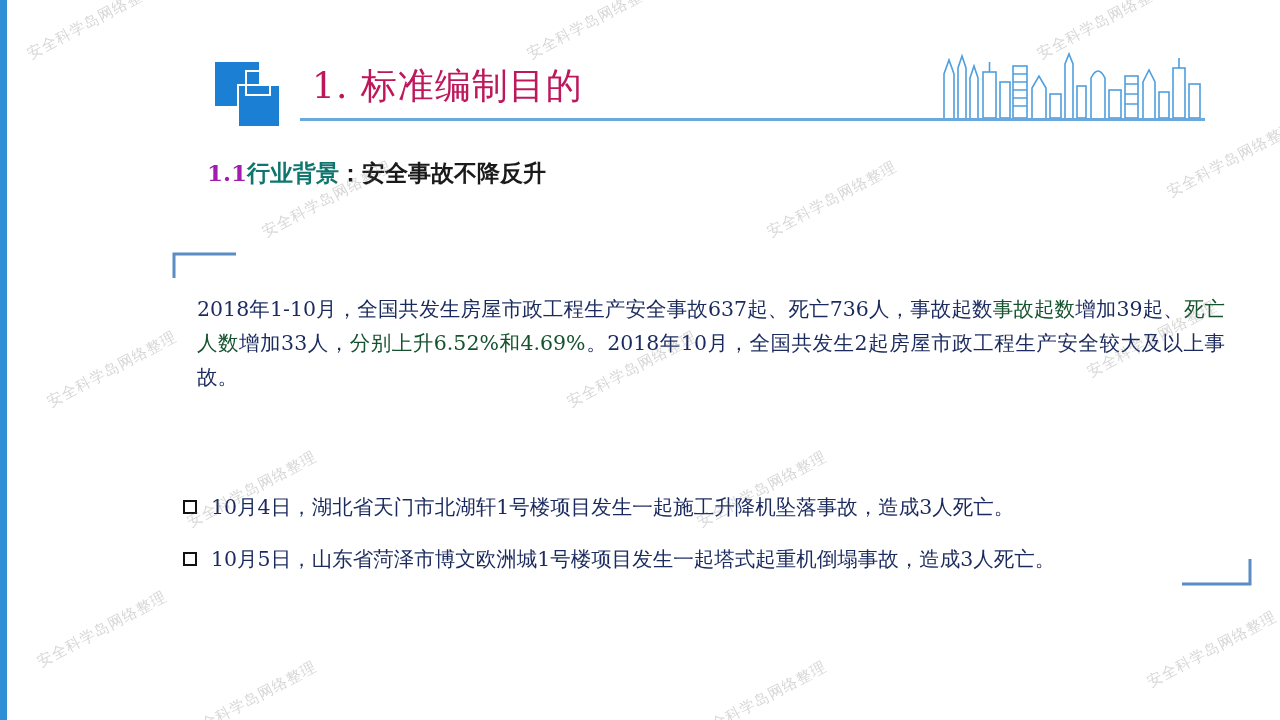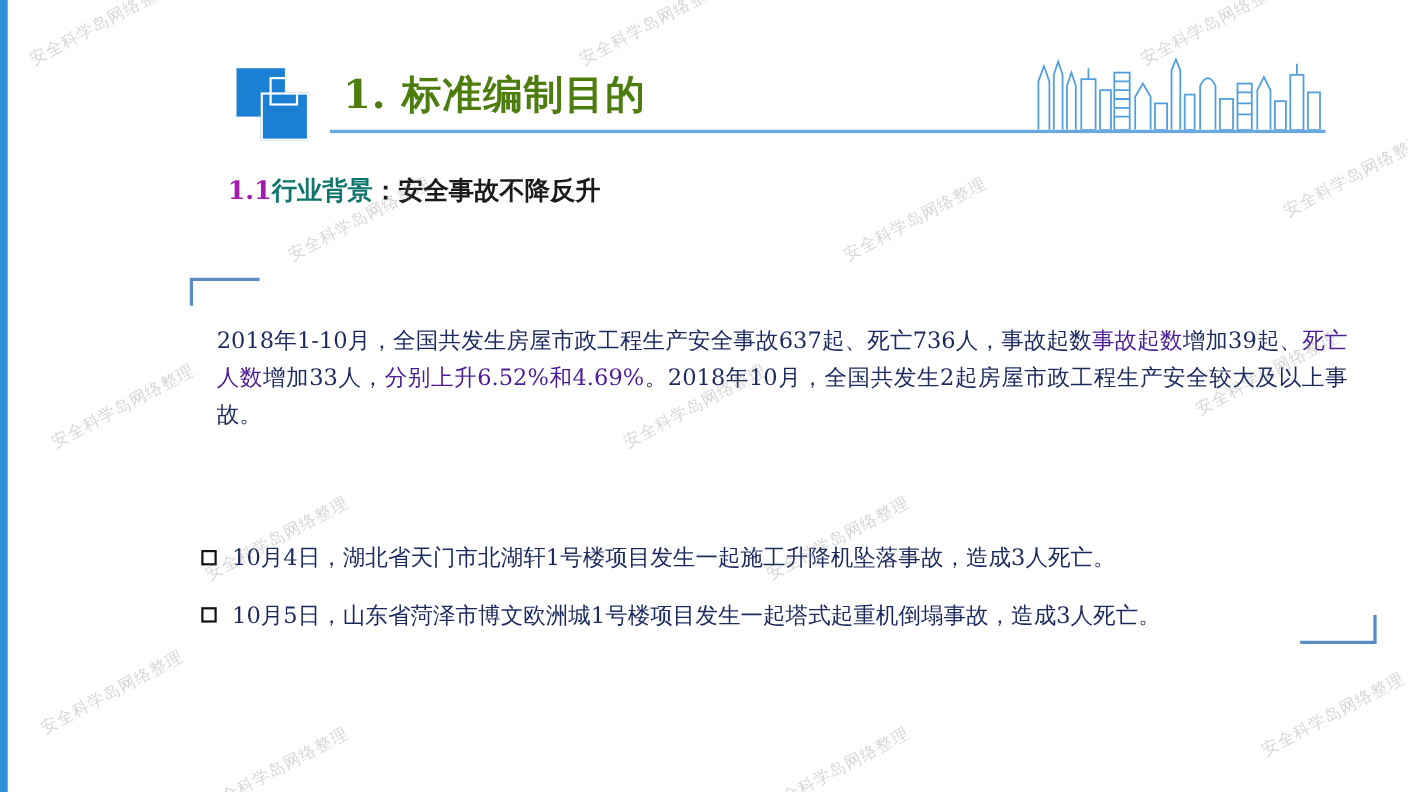--- a/index.html
+++ b/index.html
@@ -58,22 +58,22 @@
     left: 30px; top: 8px;
     width: 26px; height: 26px;
     border: 2px solid #ffffff;
     box-sizing: border-box;
   }
   .slide-title {
     position: absolute;
     left: 312px;
     top: 62px;
     font-size: 36px;
-    font-weight: bold;
-    color: #4d7c0f;
+    font-weight: normal;
+    color: #be185d;
     letter-spacing: 1px;
     font-family: "DejaVu Serif", "Liberation Serif", serif;
     white-space: nowrap;
   }
   .title-rule {
     position: absolute;
     left: 300px;
     top: 118px;
     width: 905px;
     height: 3px;
@@ -122,21 +122,21 @@
     position: absolute;
     left: 197px;
     top: 292px;
     width: 1028px;
     font-size: 20.5px;
     line-height: 34px;
     color: #1b2a5e;
     font-family: "DejaVu Serif", "Liberation Serif", serif;
     text-align: justify;
   }
-  .para .red { color: #4c1d95; }
+  .para .red { color: #14532d; }
 
   
   .bullets {
     position: absolute;
     left: 183px;
     top: 478px;
     width: 1040px;
     margin-top: 14px;
   }
   .bullet-row {

